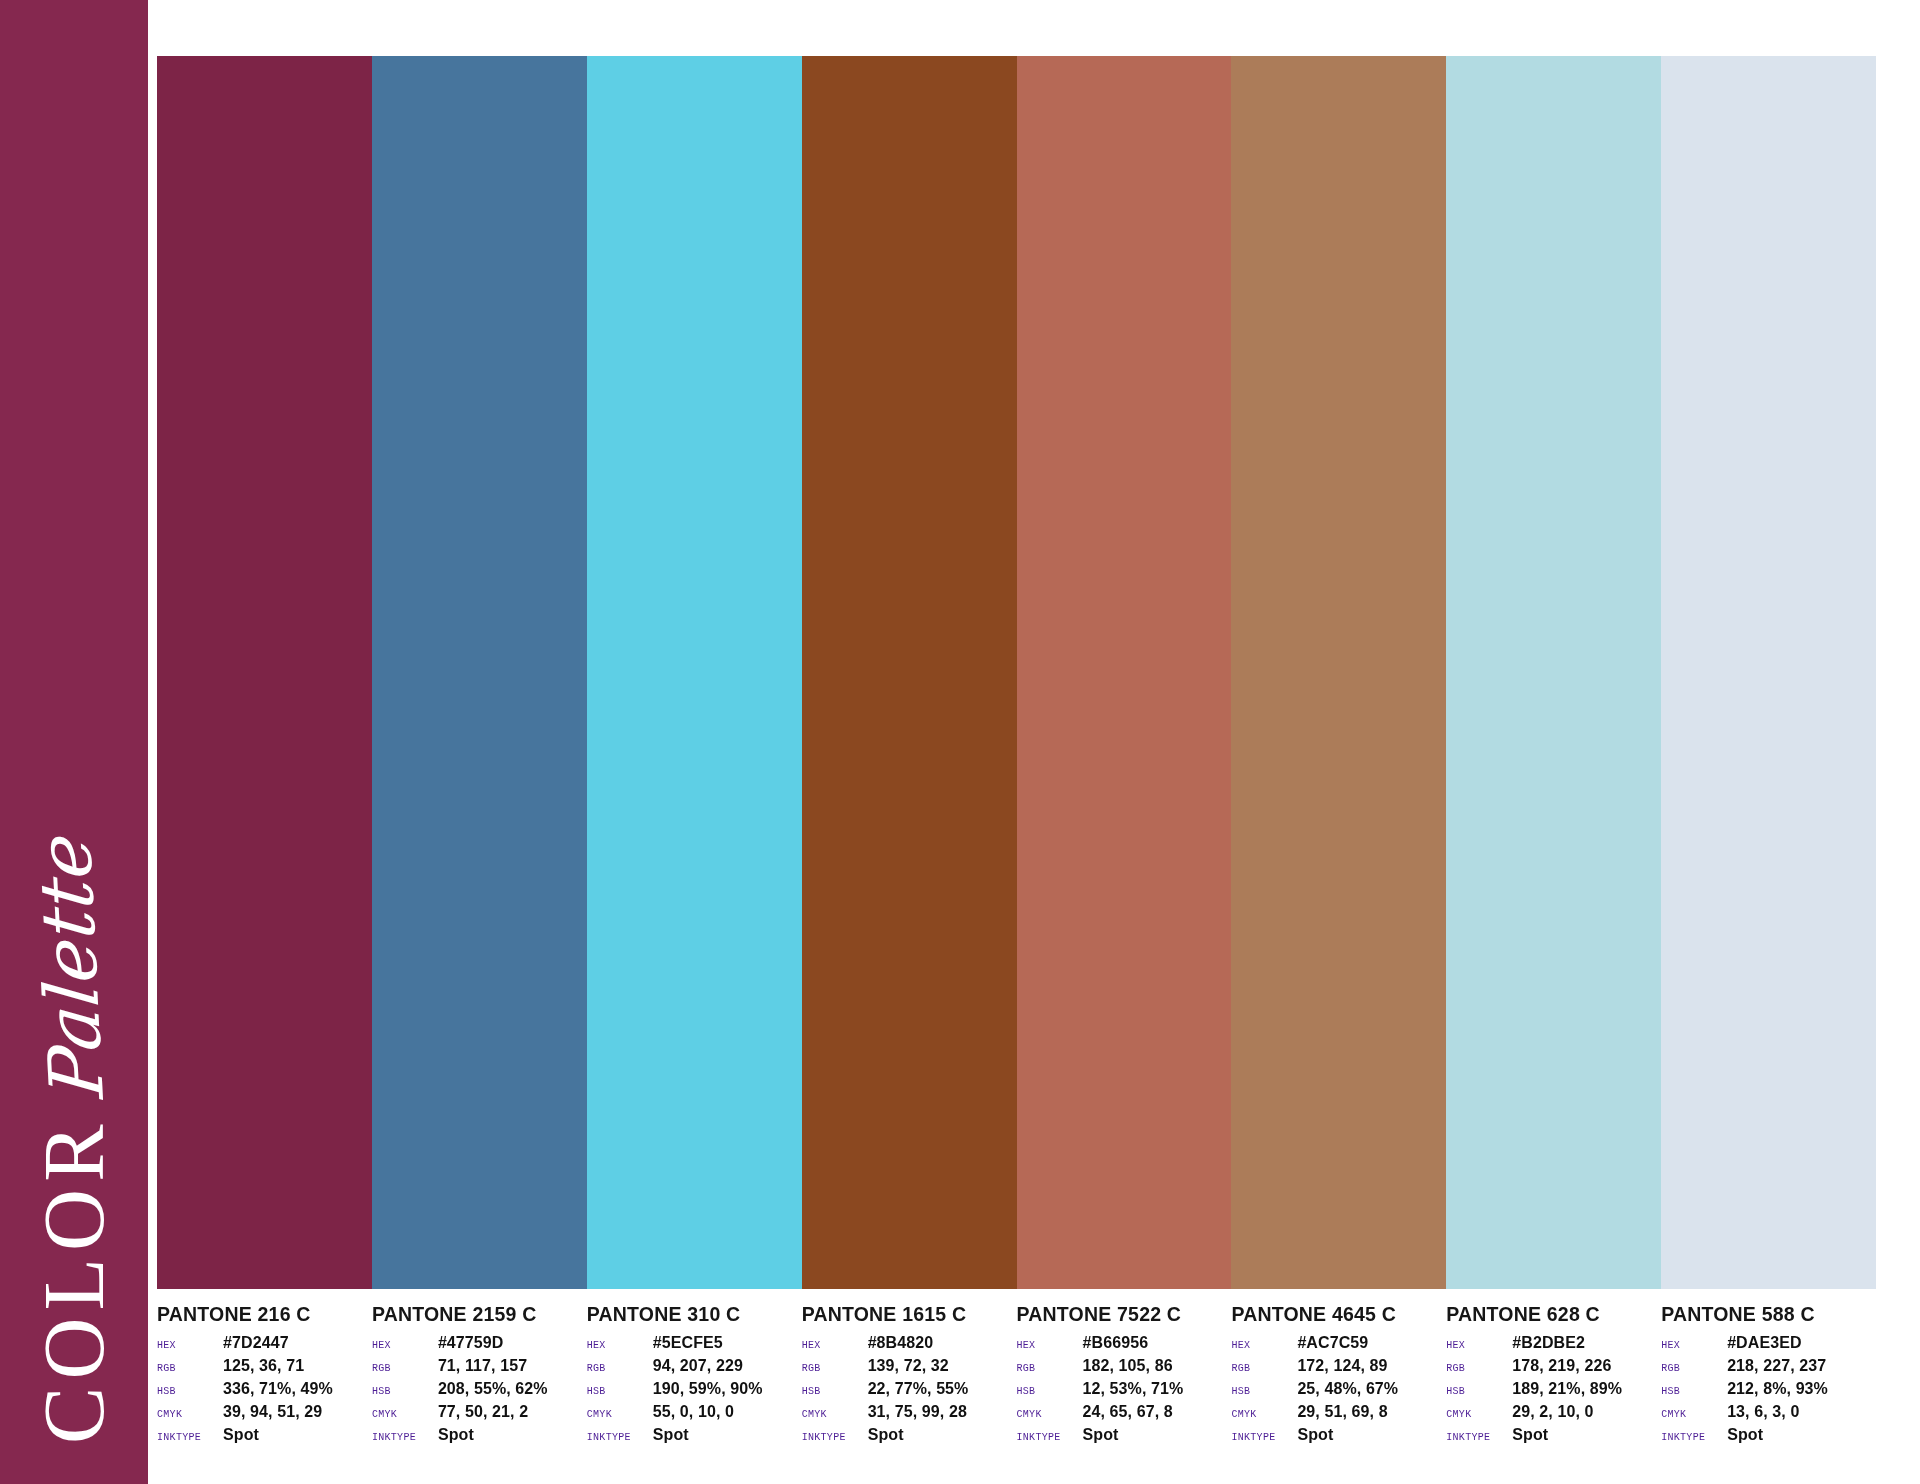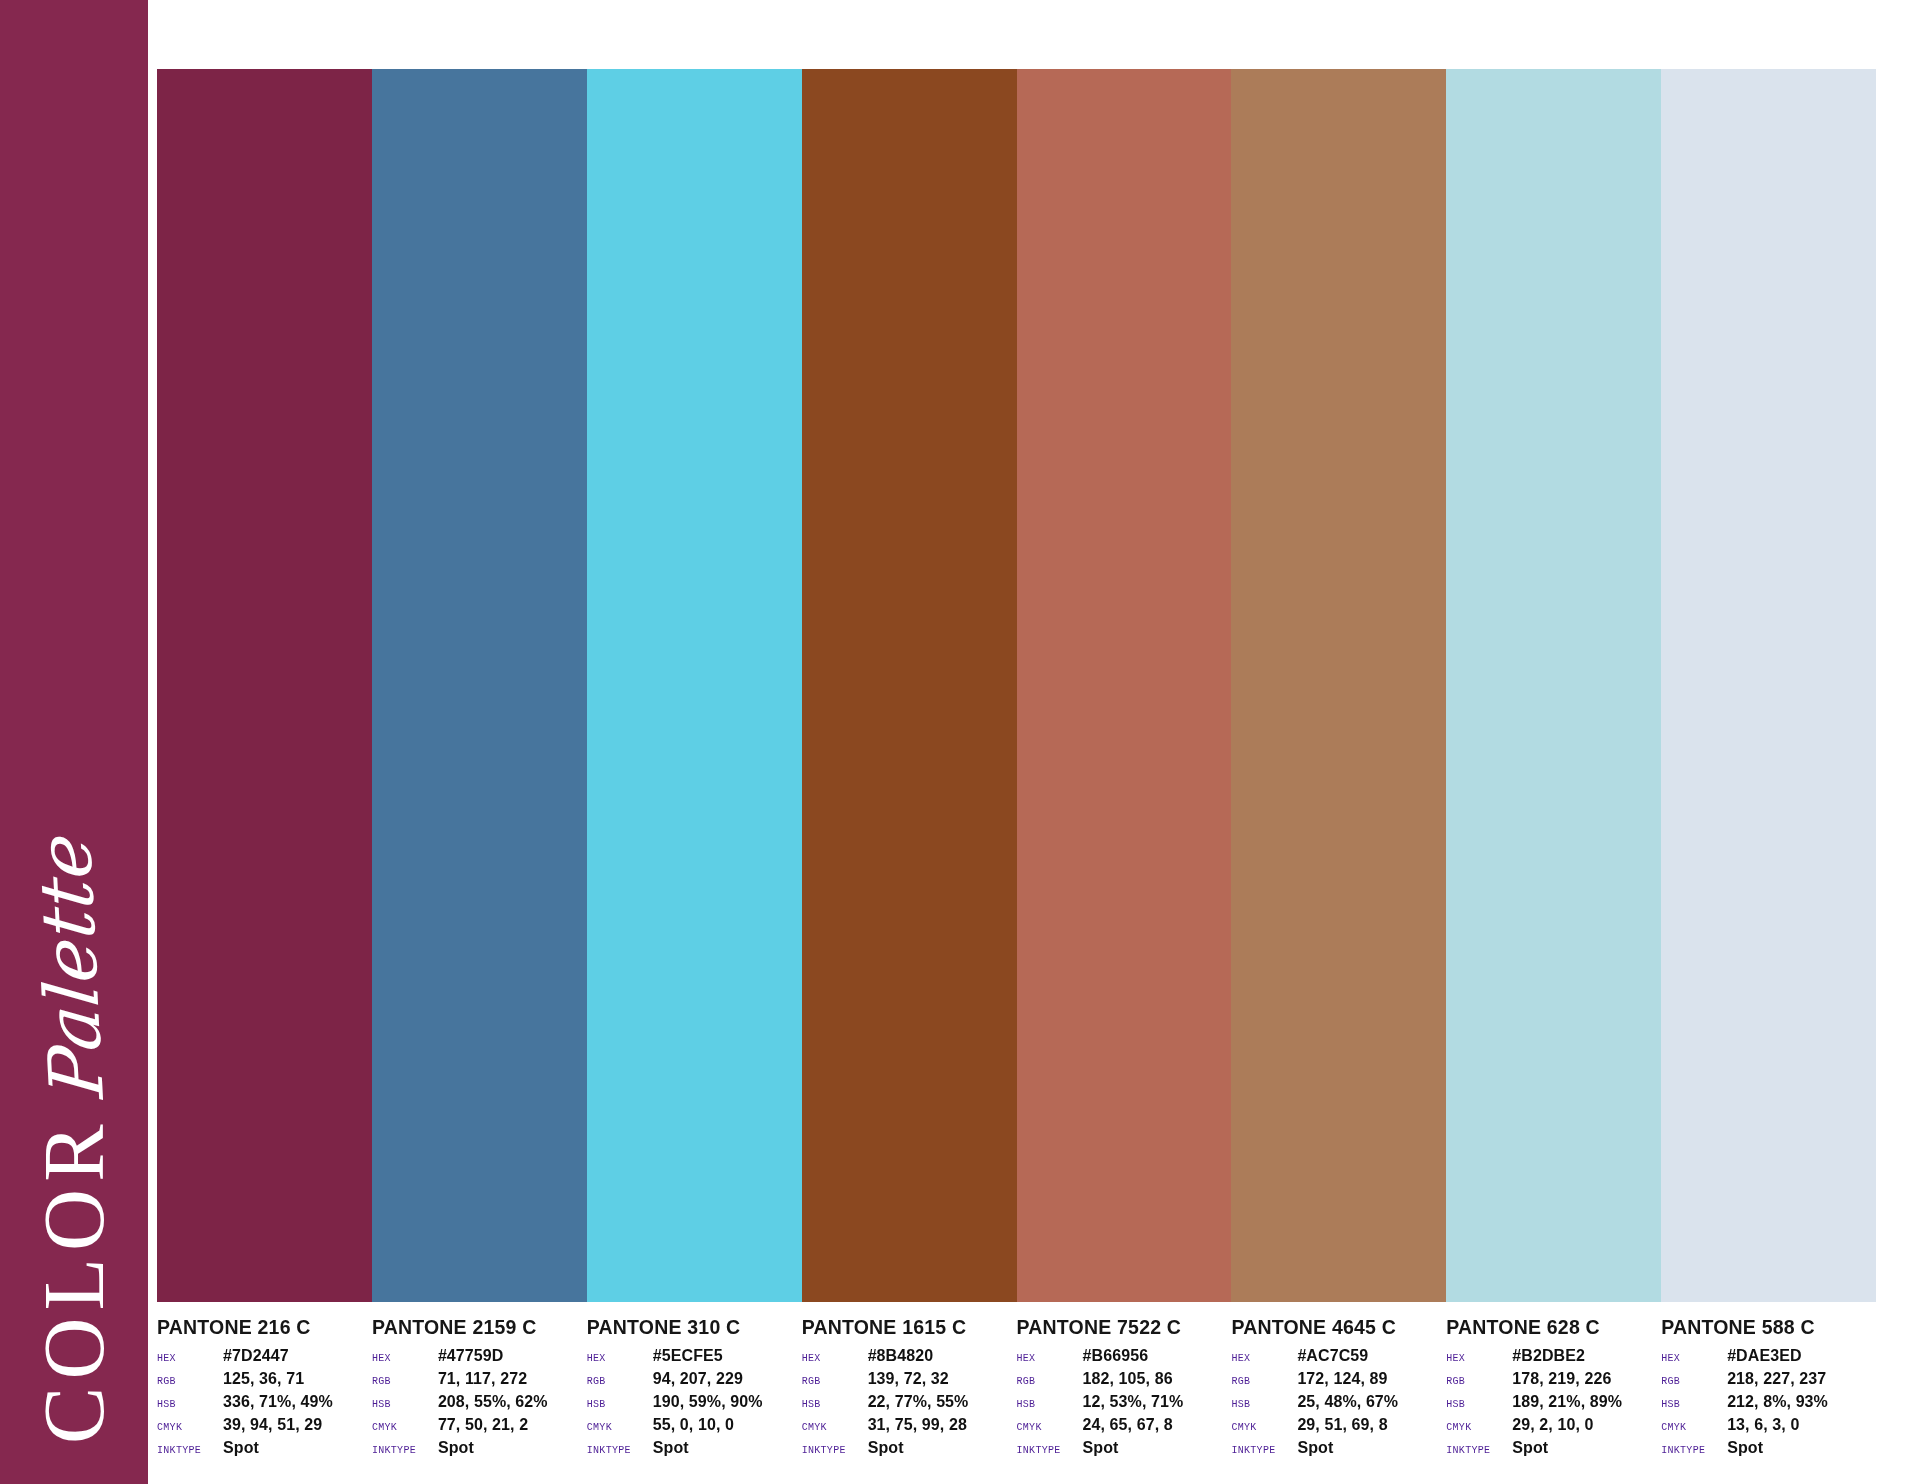--- a/index.html
+++ b/index.html
@@ -68,21 +68,21 @@
   }
 
   
   #palette {
     position: absolute;
     left: 157px;
     top: 42px;
     width: 1719px;
     height: 1420px;
     display: flex;
-    align-items: flex-end;
+    align-items: center;
   }
   .swatch-col {
     flex: 1 1 0;
     display: flex;
     flex-direction: column;
     min-width: 0;
   }
   .swatch-chip {
     height: 1233px;
     width: 100%;
@@ -166,21 +166,21 @@
     <div class="swatch-col">
       <div class="swatch-chip" style="background: rgb(71, 117, 157);"></div>
       <div class="swatch-info">
         <div class="pantone-name">PANTONE 2159 C</div>
         <div class="spec-row">
           <span class="spec-key">HEX</span>
           <span class="spec-val">#47759D</span>
         </div>
         <div class="spec-row">
           <span class="spec-key">RGB</span>
-          <span class="spec-val">71, 117, 272</span>
+          <span class="spec-val">71, 117, 157</span>
         </div>
         <div class="spec-row">
           <span class="spec-key">HSB</span>
           <span class="spec-val">208, 55%, 62%</span>
         </div>
         <div class="spec-row">
           <span class="spec-key">CMYK</span>
           <span class="spec-val">77, 50, 21, 2</span>
         </div>
         <div class="spec-row">

